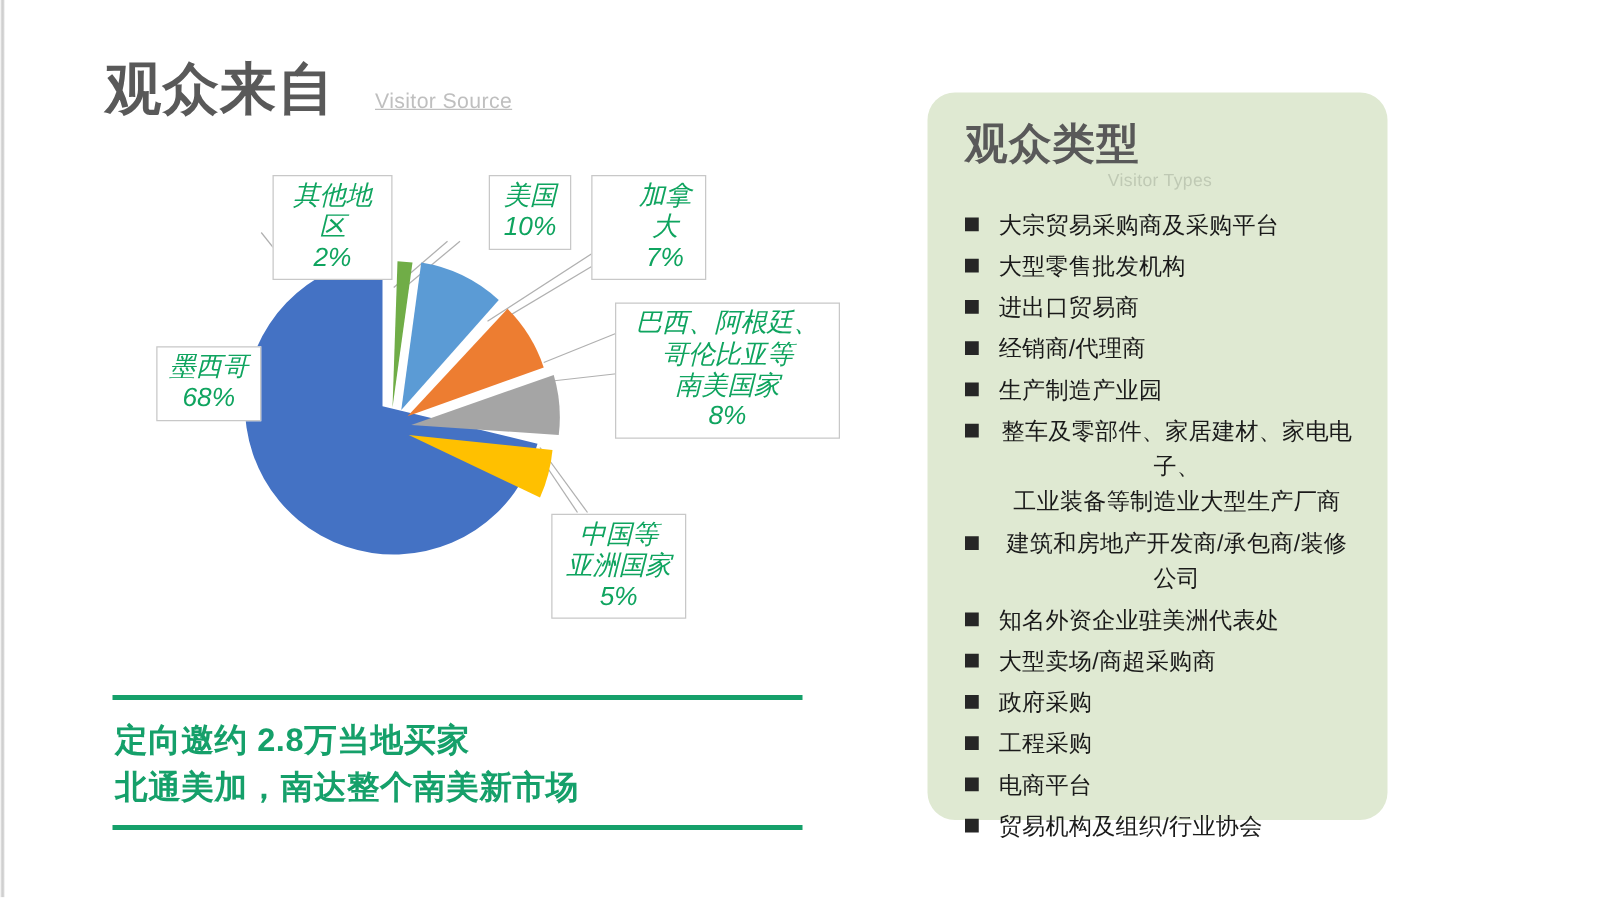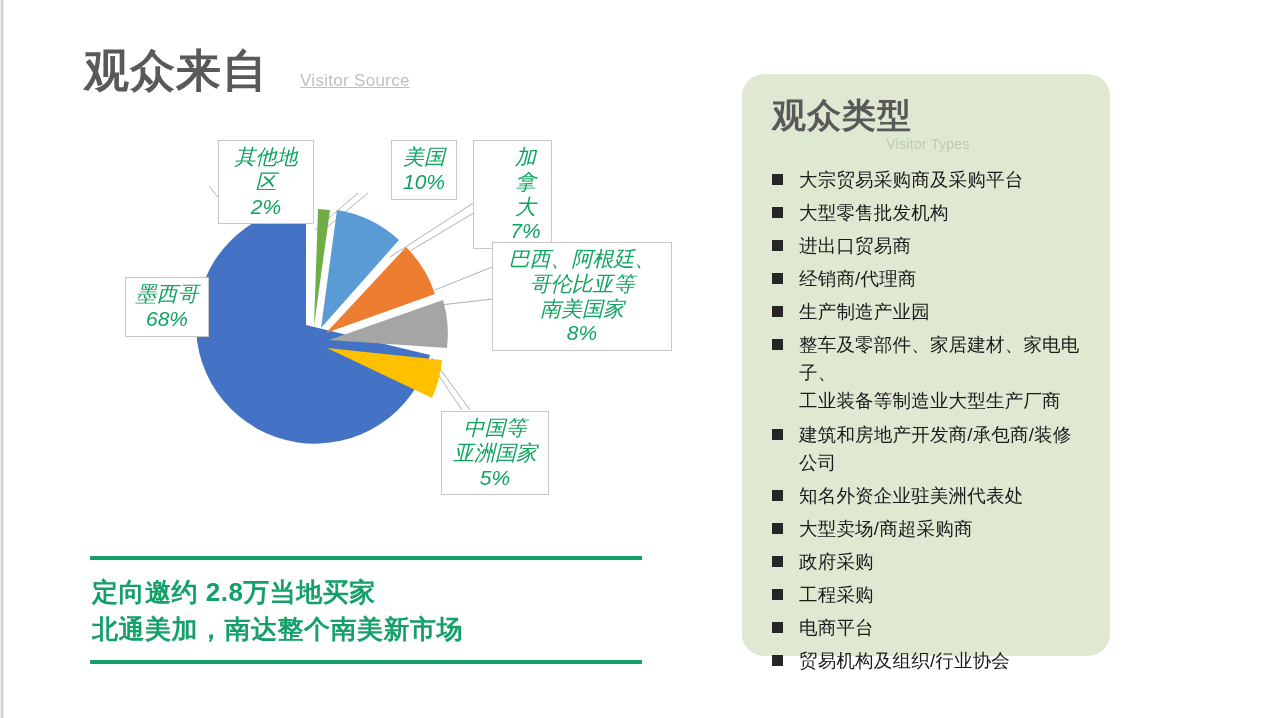--- a/index.html
+++ b/index.html
@@ -129,20 +129,21 @@
     letter-spacing: 0.3px;
     text-align: center;
   }
   .panel-list {
     margin-top: 14px;
   }
   .panel-item {
     display: flex;
     align-items: flex-start;
     margin-bottom: 5px;
+    text-align: center;
   }
   .bullet-sq {
     width: 11px;
     height: 11px;
     background: #262626;
     flex: 0 0 auto;
     margin-top: 8px;
     margin-right: 16px;
   }
   .item-text {
@@ -195,21 +196,21 @@
 
       <path fill="#FFC000" d="M 217 228 L 332 240 A 119 119 0 0 1 322 278 Z"></path>
     </svg>
 
     <div class="callout" style="left:108px; top:20px; width:96px;">其他地区
 2%</div>
 
     <div class="callout" style="left:281px; top:20px; width:66px;">美国
 10%</div>
 
-    <div class="callout" style="left:363px; top:20px; width:79px;padding-left:32px;">加拿大
+    <div class="callout" style="left:363px; top:20px; width:92px;padding-left:32px;">加拿大
 7%</div>
 
     <div class="callout" style="left:382px; top:122px; width:180px;">巴西、阿根廷、
 哥伦比亚等
 南美国家
 8%</div>
 
     <div class="callout" style="left:331px; top:291px; width:108px;">中国等
 亚洲国家
 5%</div>

